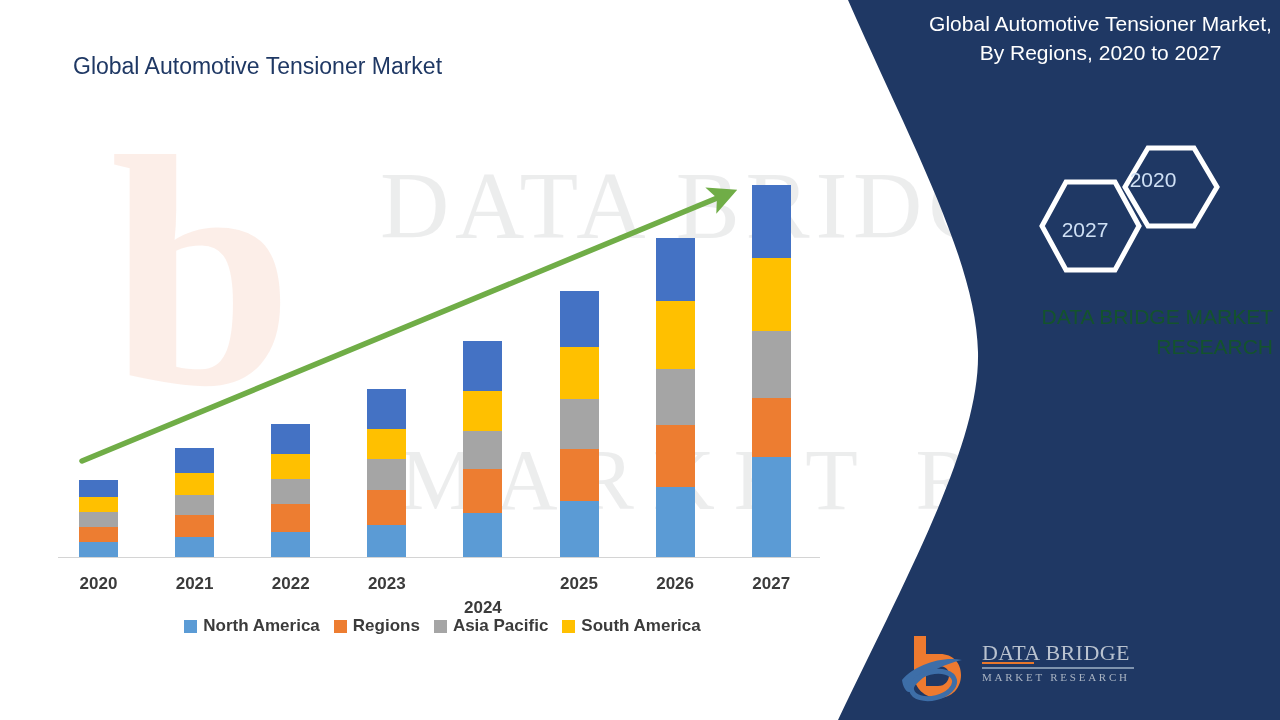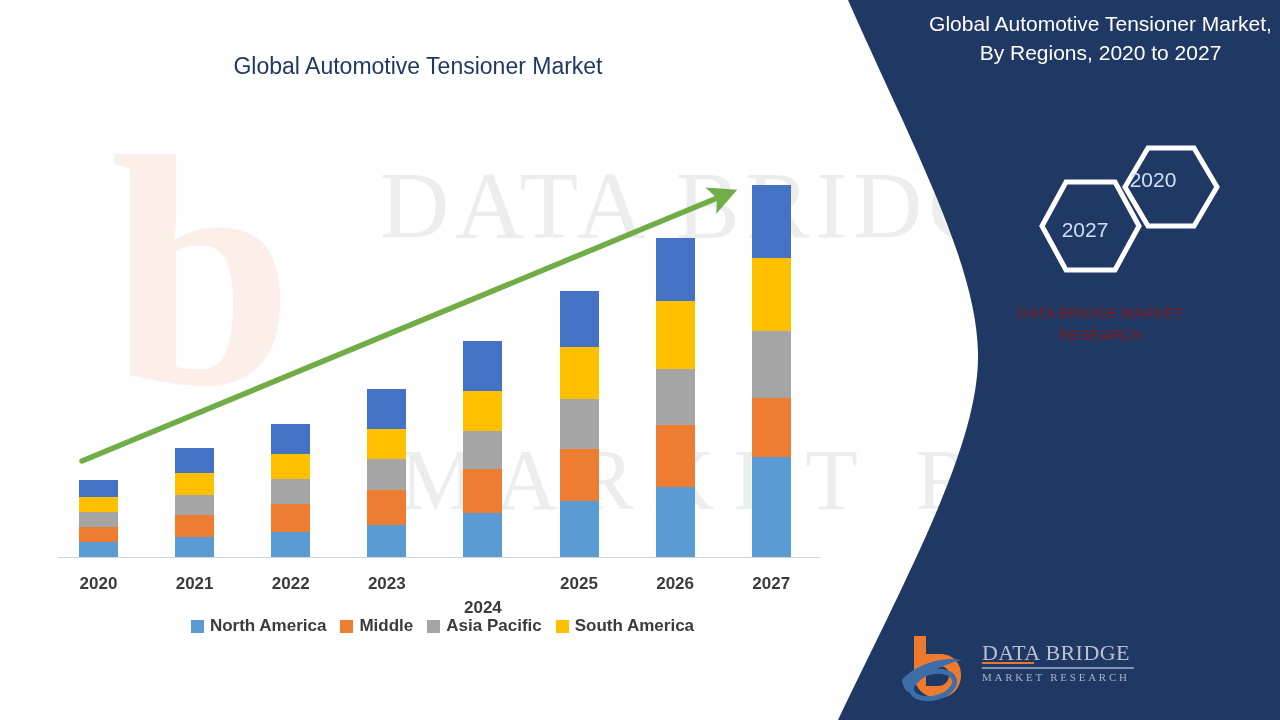--- a/index.html
+++ b/index.html
@@ -19,22 +19,22 @@
   }
   .wm-bridge{left:380px;top:150px;font-size:96px;}
   .wm-research{left:400px;top:430px;font-size:86px;letter-spacing:.22em;}
   .wm-b{
     position:absolute;left:110px;top:140px;font-size:330px;line-height:.8;
     font-family:"Liberation Serif", serif;color:#f2b49a;opacity:.22;font-weight:700;
   }
 
   
   .chart-title{
-    position:absolute;left:48px;top:50px;width:740px;
-    text-align:center;color:#1f3864;font-size:23px;line-height:1.42;
+    position:absolute;left:73px;top:50px;width:740px;
+    text-align:left;color:#1f3864;font-size:23px;line-height:1.42;
   }
   .plot{position:absolute;left:0;top:0;width:860px;height:620px;}
   .axis-line{
     position:absolute;left:58px;top:557px;width:762px;height:1px;background:#d4d4d4;
   }
   .bar{position:absolute;bottom:0;width:39px;display:flex;flex-direction:column;}
   .seg{width:100%;}
   .xlabels{position:absolute;left:0;top:574px;width:860px;height:26px;}
   .xlabel{
     position:absolute;width:80px;text-align:center;
@@ -61,22 +61,22 @@
     text-align:center;color:#ffffff;font-size:21px;line-height:1.38;
   }
   .hex-zone{position:absolute;left:60px;top:140px;width:280px;height:135px;}
   .hex-svg{position:absolute;left:0;top:0;}
   .hex-label{
     position:absolute;color:#cfe0f5;font-size:21px;text-align:center;width:90px;
   }
   .hex-label-2020{left:128px;top:28px;}
   .hex-label-2027{left:60px;top:78px;}
   .brand-text{
-    position:absolute;left:0;top:302px;width:345px;margin-left:8px;text-align:center;
-    color:#7f1d1d;font-size:15px;line-height:1.45;
+    position:absolute;left:0;top:302px;width:345px;margin-left:8px;text-align:right;
+    color:#14532d;font-size:21px;line-height:1.45;
   }
   .logo{position:absolute;left:-20px;top:628px;width:240px;height:78px;}
   .logo-mark{position:absolute;left:0;top:2px;width:78px;height:72px;}
   .logo-text{position:absolute;left:82px;top:14px;width:160px;}
   .logo-top{
     font-family:"Liberation Serif", serif;color:#b9c2cf;font-size:22px;
     letter-spacing:.02em;line-height:1;
   }
   .logo-rule{width:152px;height:2px;background:#7f93ad;margin:3px 0 3px 0;}
   .logo-rule-orange{width:52px;height:2px;background:#e8772b;position:absolute;left:0;top:26px;}
@@ -182,21 +182,21 @@
       </div>
   </div>
 
   <div class="legend" id="legend">
       <div class="legend-item">
         <span class="legend-swatch" style="background: rgb(91, 155, 213);"></span>
         <span class="legend-label">North America</span>
       </div>
       <div class="legend-item">
         <span class="legend-swatch" style="background: rgb(237, 125, 49);"></span>
-        <span class="legend-label">Middle</span>
+        <span class="legend-label">Regions</span>
       </div>
       <div class="legend-item">
         <span class="legend-swatch" style="background: rgb(165, 165, 165);"></span>
         <span class="legend-label">Asia Pacific</span>
       </div>
       <div class="legend-item">
         <span class="legend-swatch" style="background: rgb(255, 192, 0);"></span>
         <span class="legend-label">South America</span>
       </div>
     </div>

